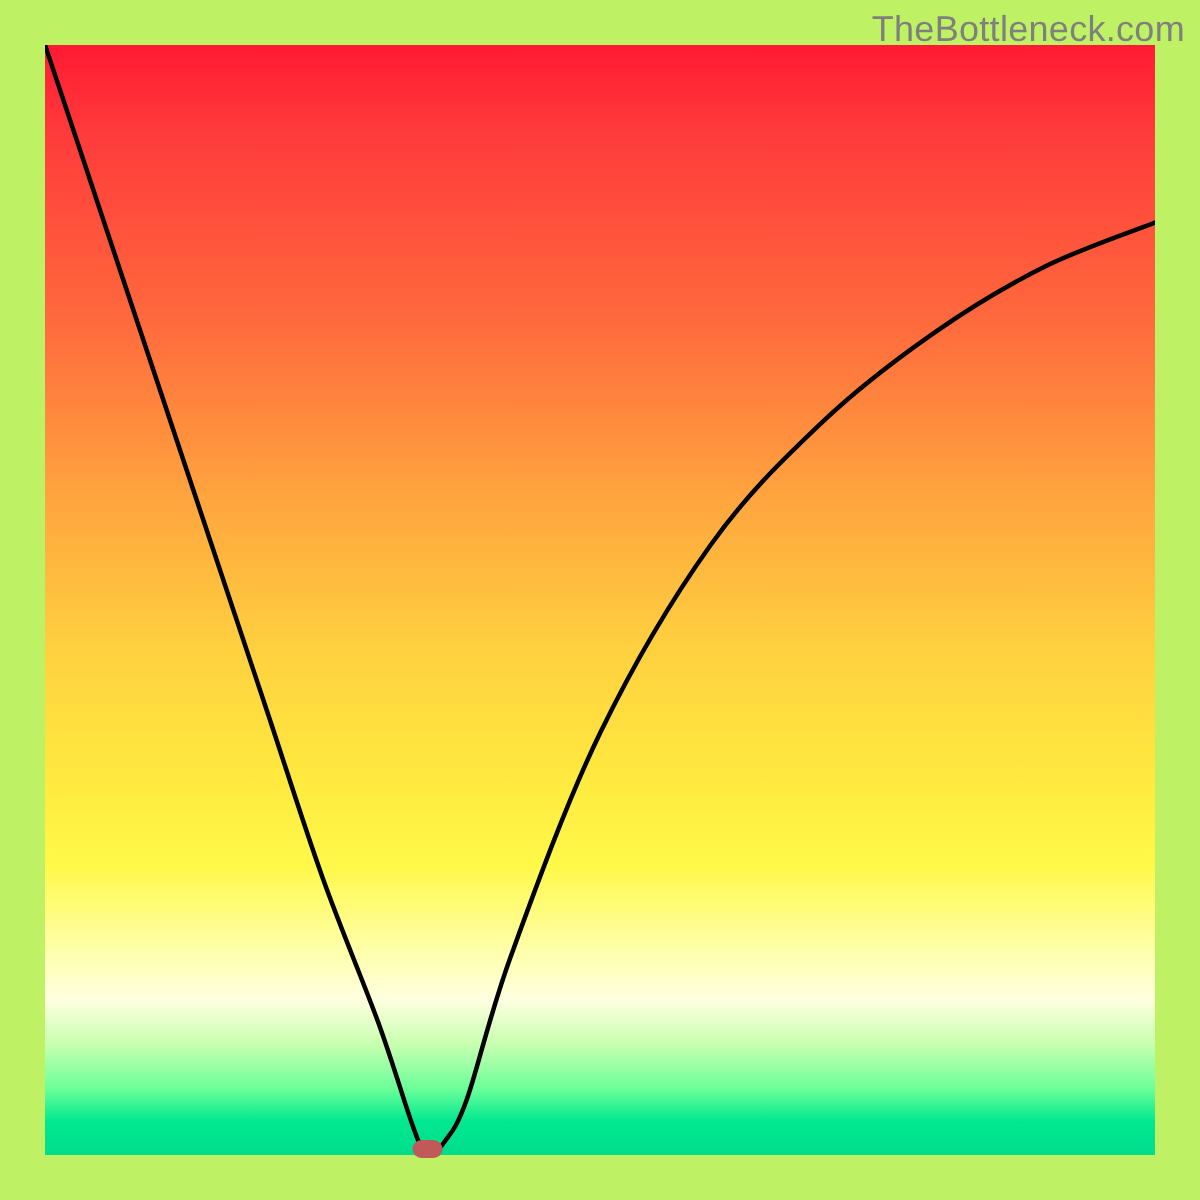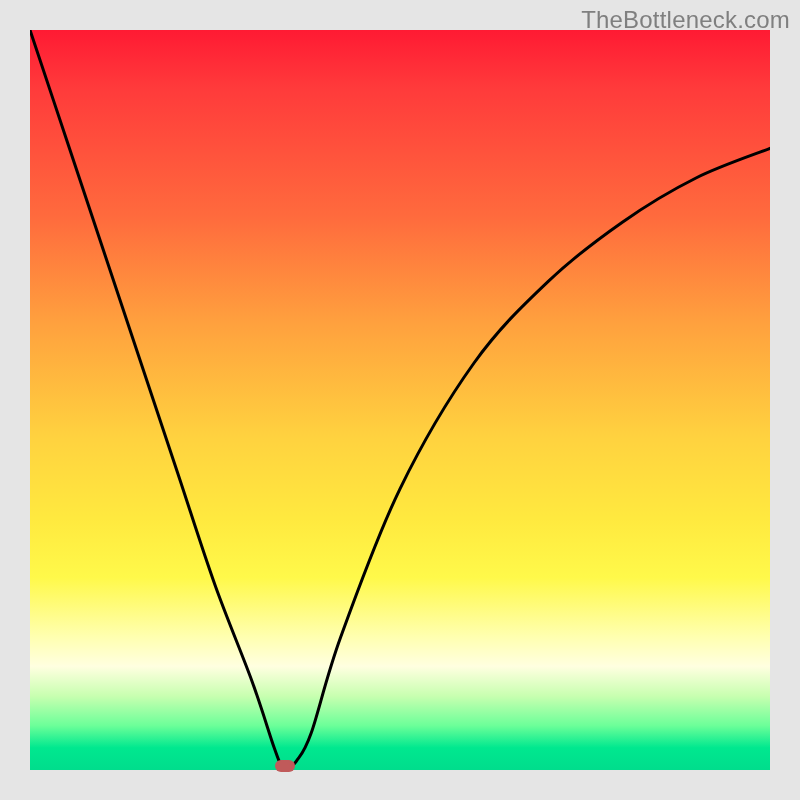--- a/index.html
+++ b/index.html
@@ -8,21 +8,21 @@
     width: 800px;
     height: 800px;
     overflow: hidden;
     background: #000;
     font-family: Arial, Helvetica, sans-serif;
   }
   .frame {
     position: relative;
     width: 800px;
     height: 800px;
-    background: #e5e5e5;
+    background: #bef264;
   }
   .plot-area {
     position: absolute;
     left: 30px;
     top: 30px;
     width: 740px;
     height: 740px;
     
     background: linear-gradient(to bottom,
       #ff1a33 0%,

